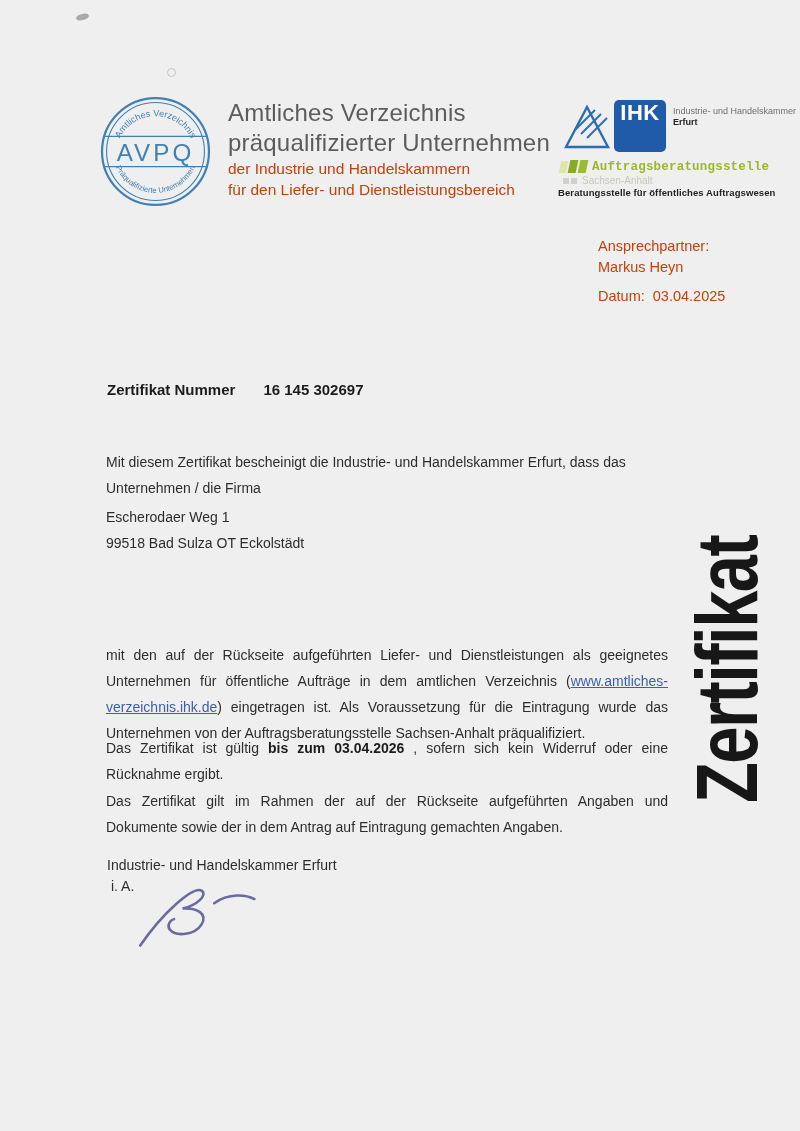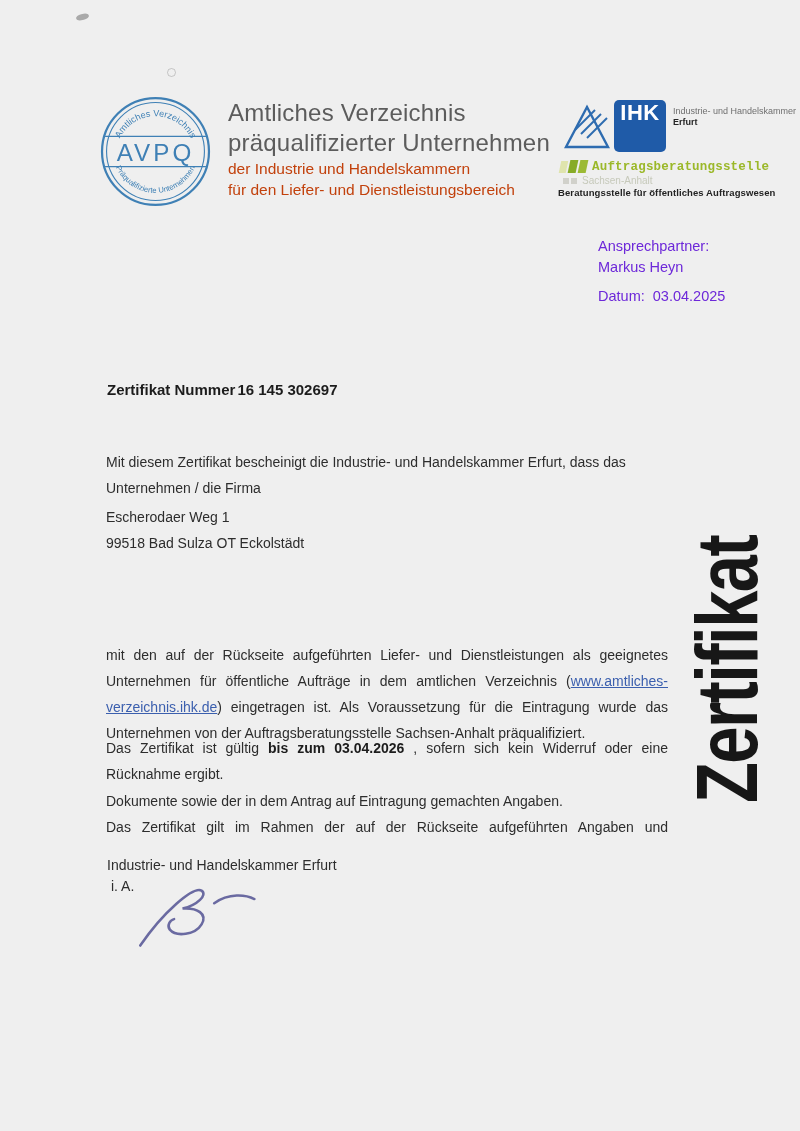--- a/index.html
+++ b/index.html
@@ -36,28 +36,28 @@
   .bar.pale  { width:7px; height:12px; background:#dfe4ad; }
   .bar.g1    { width:8px; height:13px; background:#87ab27; }
   .bar.g2    { width:8px; height:13px; background:#9cba34; }
   .abst-name { margin-left:3px; color:#9bb829; font-weight:bold; font-size:12.5px; letter-spacing:.2px; }
   .abst-row2 { display:flex; align-items:center; height:11px; margin-top:1px; margin-left:3px; }
   .sq { display:inline-block; width:6px; height:6px; margin-right:2px; background:#c9c9c2; opacity:.8; }
   .abst-region { margin-left:3px; color:#c6c9ba; font-size:10px; }
   .abst-tagline { position:absolute; left:558px; top:187px; font-size:9.5px;
     font-weight:bold; color:#232323; letter-spacing:.1px; }
   
-  .contact { position:absolute; left:598px; top:236px; font-size:14.5px; color:#6d28d9; }
+  .contact { position:absolute; left:598px; top:236px; font-size:14.5px; color:#c2410c; }
   .contact .row { line-height:21px; }
   .contact .datum { margin-top:8px; }
   .contact .datum .val { margin-left:8px; }
   
   .cert-number { position:absolute; left:107px; top:381px; font-size:15px;
     font-weight:bold; color:#1c1c1c; }
-  .cert-number .val { margin-left:2px; }
+  .cert-number .val { margin-left:28px; }
   
   .bodyblock { position:absolute; left:106px; width:562px; font-size:14px;
     line-height:26px; color:#2d2d2d; }
   .line { white-space:nowrap; }
   .line.j { white-space:normal; text-align:justify; text-align-last:justify; }
   .b-intro { top:449px; }
   .b-company { top:504px; }
   .b-entry { top:642px; }
   .b-validity { top:735px; }
   .b-scope { top:788px; }
@@ -164,22 +164,22 @@
     <div class="line j"><span class="weblink">verzeichnis.ihk.de</span><span>) eingetragen ist. Als Voraussetzung für die Eintragung wurde das</span></div>
     <div class="line">Unternehmen von der Auftragsberatungsstelle Sachsen-Anhalt präqualifiziert.</div>
   </div>
 
   <div class="bodyblock b-validity">
     <div class="line j"><span>Das Zertifikat ist gültig </span><span class="bold-inline">bis zum 03.04.2026</span><span> , sofern sich kein Widerruf oder eine</span></div>
     <div class="line">Rücknahme ergibt.</div>
   </div>
 
   <div class="bodyblock b-scope">
+    <div class="line j">Das Zertifikat gilt im Rahmen der auf der Rückseite aufgeführten Angaben und</div>
     <div class="line">Dokumente sowie der in dem Antrag auf Eintragung gemachten Angaben.</div>
-    <div class="line j">Das Zertifikat gilt im Rahmen der auf der Rückseite aufgeführten Angaben und</div>
   </div>
 
   <div class="sig-org">Industrie- und Handelskammer Erfurt</div>
   <div class="sig-prefix">i. A.</div>
   <svg class="sig-svg" width="195" height="74" viewBox="0 0 130 70">
     <path d="M 8,62 C 30,30 58,6 66,10 C 72,14 62,24 48,27 C 62,26 72,32 66,42
              C 60,52 42,54 36,47 C 33,43 36,38 40,37" fill="none" stroke="#5b5b98" stroke-width="2.4" stroke-linecap="round" opacity="0.9"></path>
     <path d="M 78,22 C 92,12 108,14 116,18" fill="none" stroke="#5b5b98" stroke-width="2.4" stroke-linecap="round" opacity="0.9"></path>
   </svg>
 

